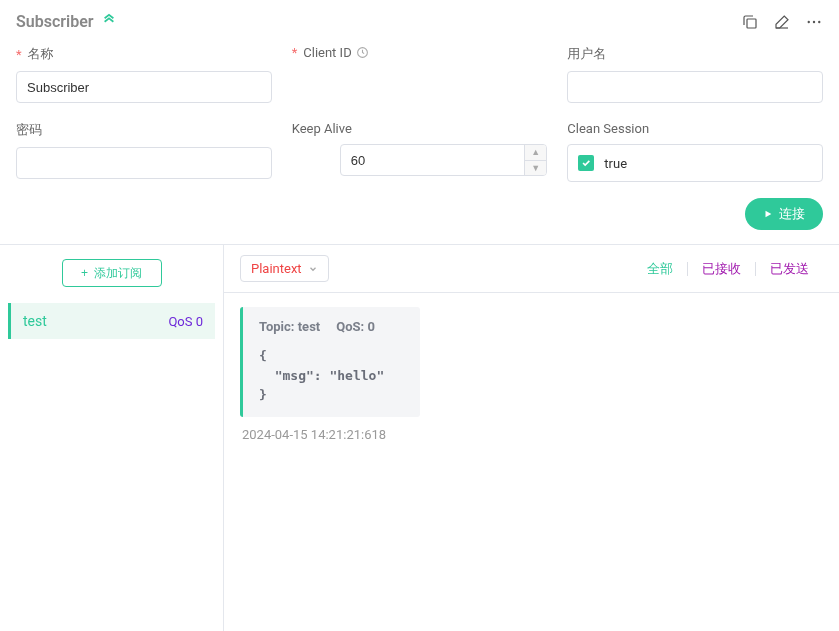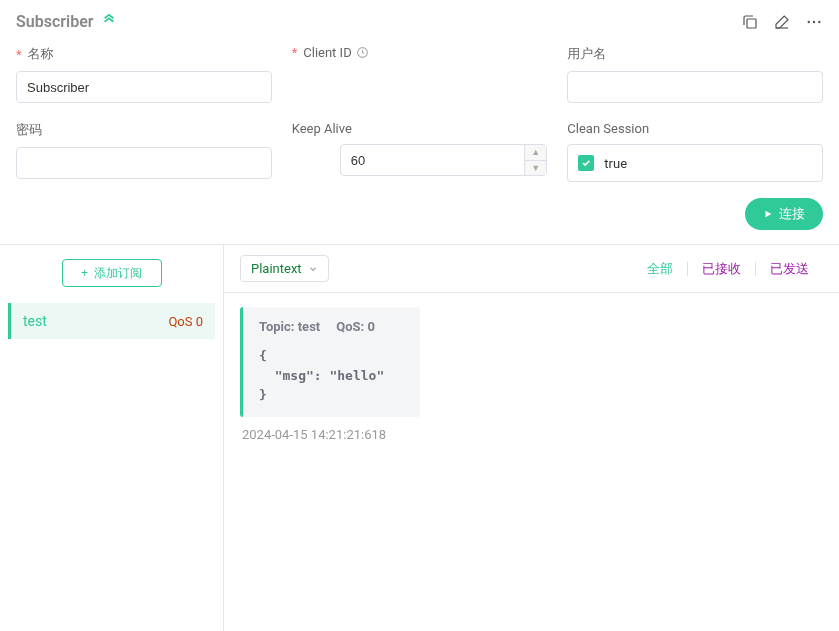--- a/index.html
+++ b/index.html
@@ -189,42 +189,42 @@
       display: flex;
       align-items: center;
       justify-content: space-between;
       padding: 10px 12px;
       background: #ecf8f3;
       border-left: 3px solid #2fc99a;
       color: #2fc99a;
       cursor: pointer;
       font-size: 14px;
     }
-    .sub-item .qos { color: #c2410c; font-size: 13px; }
+    .sub-item .qos { color: #6d28d9; font-size: 13px; }
     .content {
       flex: 1;
       display: flex;
       flex-direction: column;
     }
     .content-header {
       display: flex;
       align-items: center;
       justify-content: space-between;
       padding: 10px 16px;
       border-bottom: 1px solid #e4e7ed;
     }
     .format-select {
       display: flex;
       align-items: center;
       gap: 6px;
       border: 1px solid #dcdfe6;
       border-radius: 4px;
       padding: 5px 10px;
       font-size: 13px;
-      color: #15803d;
+      color: #ef4444;
       cursor: pointer;
       background: #fff;
     }
     .format-select svg { width: 10px; height: 10px; color: #aaa; }
     .filter-tabs {
       display: flex;
       align-items: center;
       gap: 0;
       font-size: 13px;
     }

